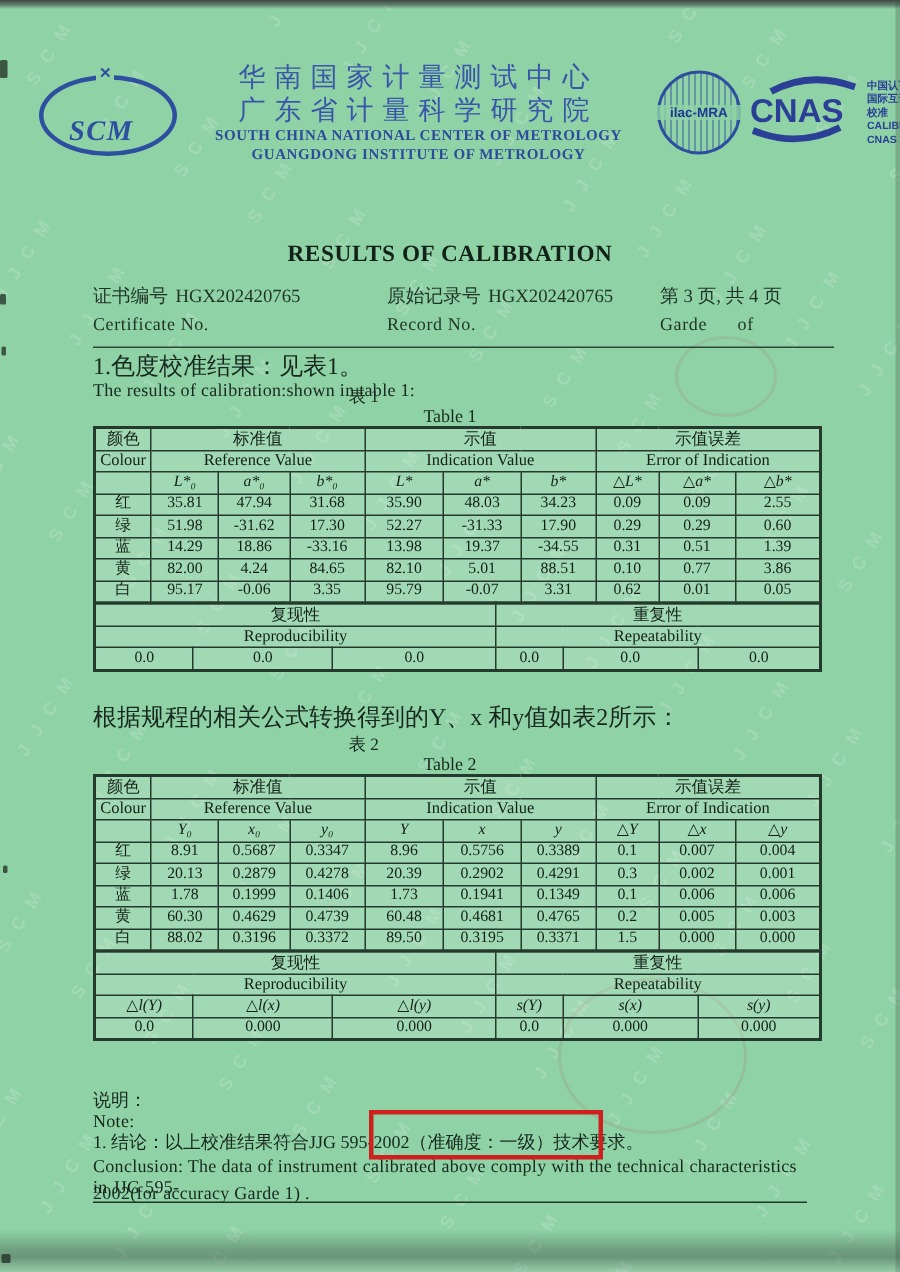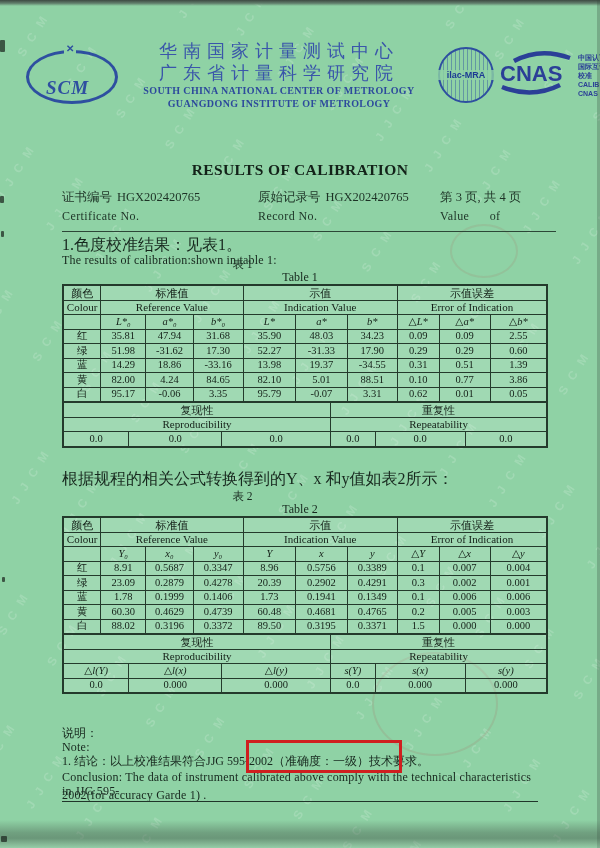--- a/index.html
+++ b/index.html
@@ -123,21 +123,21 @@
     <div class="c1">
       <div><span>证书编号</span><span class="num">HGX202420765</span></div>
       <div class="en">Certificate No.</div>
     </div>
     <div class="c2">
       <div><span>原始记录号</span><span class="num">HGX202420765</span></div>
       <div class="en">Record No.</div>
     </div>
     <div class="c3">
       <div>第 3 页, 共 4 页</div>
-      <div class="en">Value      of</div>
+      <div class="en">Garde      of</div>
     </div>
   </div>
   <div class="abs divider"></div>
 
   <div class="abs s-cn" style="top:238px;left:62px;">1.色度校准结果：见表1。</div>
   <div class="abs s-en" style="top:253px;left:62px;">The results of calibration:shown in table 1:</div>
 
   <div class="abs cap-cn" style="top:257px;">表 1</div>
   <div class="abs cap-en" style="top:270px;">Table 1</div>
   <div class="abs twrap" style="top:284px;">
@@ -321,21 +321,21 @@
             <td>0.3347</td>
             <td>8.96</td>
             <td>0.5756</td>
             <td>0.3389</td>
             <td>0.1</td>
             <td>0.007</td>
             <td>0.004</td>
           </tr>
       <tr>
             <td>绿</td>
-            <td>23.09</td>
+            <td>20.13</td>
             <td>0.2879</td>
             <td>0.4278</td>
             <td>20.39</td>
             <td>0.2902</td>
             <td>0.4291</td>
             <td>0.3</td>
             <td>0.002</td>
             <td>0.001</td>
           </tr>
       <tr>

